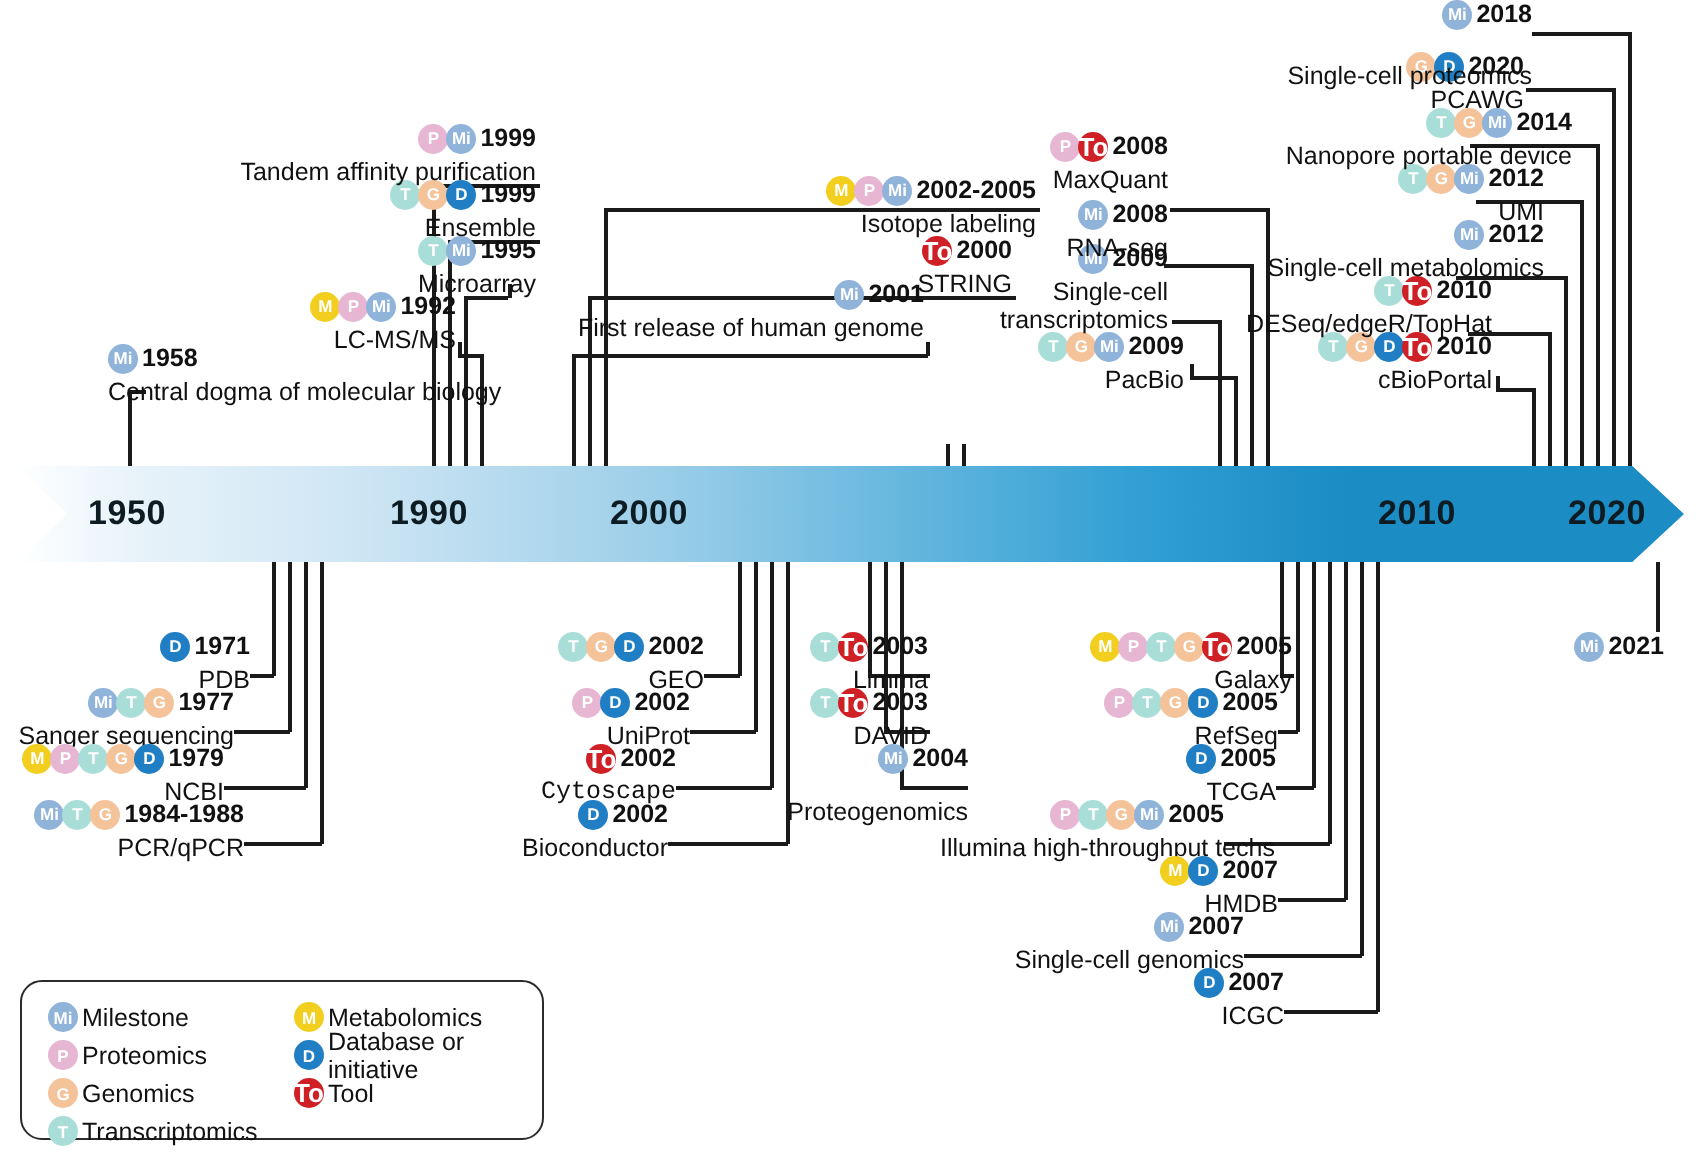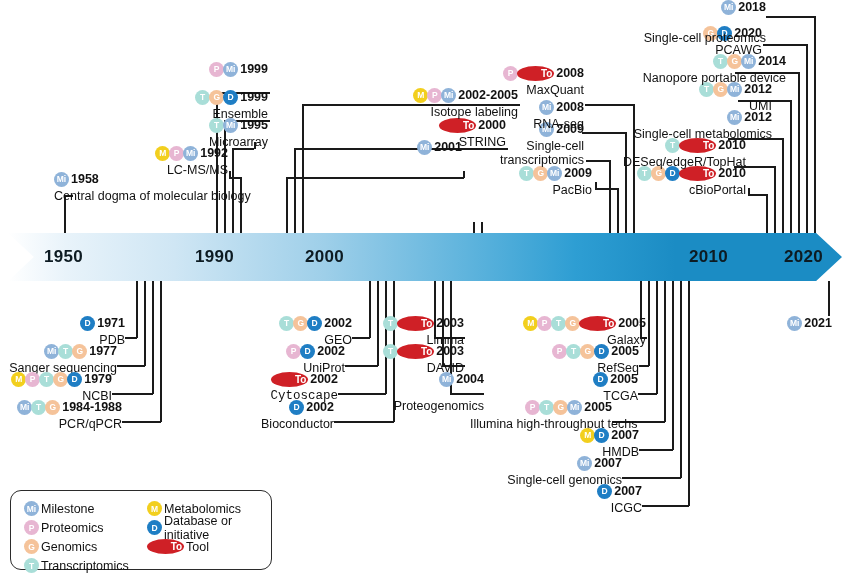--- a/index.html
+++ b/index.html
@@ -45,21 +45,21 @@
   .evt.l .label{text-align:left;}
 
   
   .badge{
     display:inline-flex;align-items:center;justify-content:center;
     width:15px;height:15px;border-radius:50%;
     font-size:8.5px;font-weight:bold;color:#ffffff;
     margin-right:-1px;flex:0 0 auto;
     font-family:"Liberation Sans", sans-serif;
   }
-  .badge.tool{font-size:10px;padding-left:22px;}
+  .badge.tool{font-size:13px;}
   .b-M{background:#8fb3d9;}
   .b-P{background:#e7b6d2;}
   .b-G{background:#f5c39a;}
   .b-T{background:#a9ded8;}
   .b-Me{background:#f2cf1e;}
   .b-D{background:#1f7ec4;}
   .b-To{background:#cf2026;}
 
   
   .legend{
@@ -286,27 +286,29 @@
     </div>
     <div class="label" style="margin-top:2px;">Ensemble</div>
   </div>
 
   <div class="evt r" style="left:40px; top:62px; width:228px;">
     <div class="row1">
       <span class="badge b-P">P</span>
       <span class="badge b-M">Mi</span>
       <span class="yearlbl">1999</span>
     </div>
+    <div class="label" style="margin-top:2px;">Tandem affinity purification</div>
   </div>
 
   <div class="evt r" style="left:250px; top:140px; width:212px;">
     <div class="row1">
       <span class="badge b-M">Mi</span>
       <span class="yearlbl">2001</span>
     </div>
+    <div class="label" style="margin-top:2px;">First release of human genome</div>
   </div>
 
   <div class="evt r" style="left:330px; top:118px; width:176px;">
     <div class="row1">
       <span class="badge b-To tool">To</span>
       <span class="yearlbl">2000</span>
     </div>
     <div class="label" style="margin-top:2px;">STRING</div>
   </div>
 

